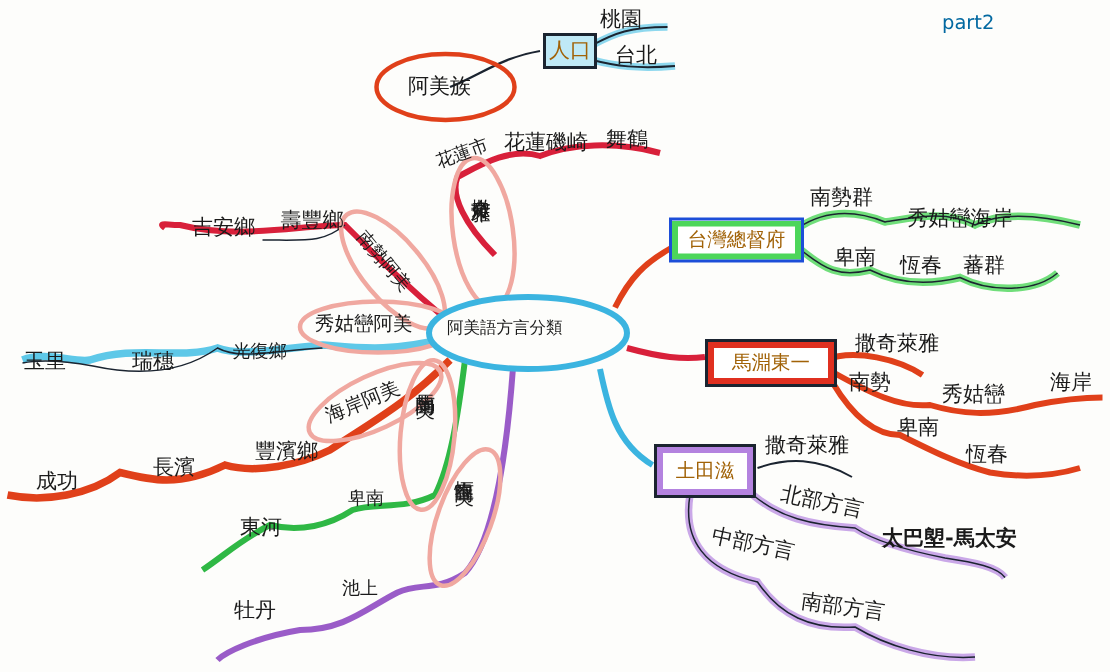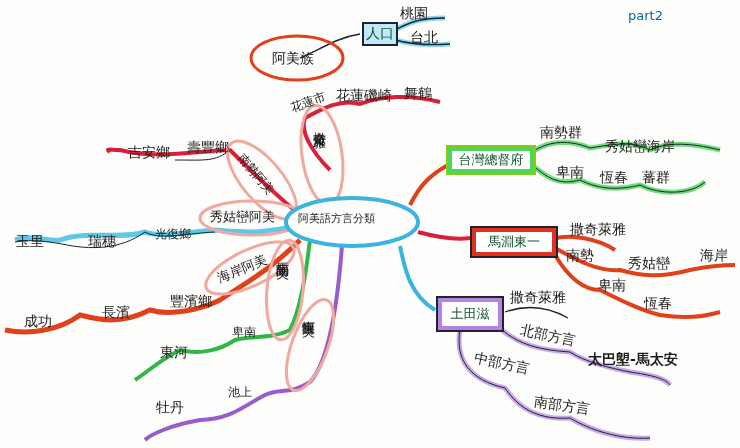--- a/index.html
+++ b/index.html
@@ -1,21 +1,21 @@
 <!DOCTYPE html>
 <html><head>
 <meta charset="utf-8">
 <style>
   html, body { margin:0; padding:0; }
   body { width:740px; height:448px; background:#fdfdfb; position:relative; overflow:hidden;
          font-family: "DejaVu Sans", sans-serif; }
   svg.lines { position:absolute; left:0; top:0; width:740px; height:448px; }
   .lbl { position:absolute; font-size:14px; color:#1a1a1a; white-space:nowrap; line-height:1; }
   .vlbl { position:absolute; font-size:14px; color:#1a1a1a; writing-mode:vertical-rl; line-height:1; letter-spacing:1px; }
-  .box { position:absolute; font-size:14px; color:#14532d; display:flex; align-items:center; justify-content:center; background:#fff; }
+  .box { position:absolute; font-size:14px; color:#a16207; display:flex; align-items:center; justify-content:center; background:#fff; }
   .corner { position:absolute; font-size:13px; color:#0369a1; font-family:"DejaVu Sans", sans-serif; }
 </style>
 </head>
 <body>
 
 <svg class="lines" viewBox="0 0 740 448">
 
   <path d="M300 58 C320 50 335 38 360 34" stroke="#1b2430" stroke-width="1.5" fill="none"></path>
   <path d="M395 30 C410 22 420 18 445 18" stroke="#5ec8e8" stroke-width="5" fill="none" opacity="0.7"></path>
   <path d="M395 30 C410 22 420 18 445 18" stroke="#1b2430" stroke-width="1.3" fill="none"></path>
@@ -98,21 +98,21 @@
 <div class="lbl" style="left:24px;top:314px;">成功</div>
 
 <div class="vlbl" style="left:276px;top:252px;font-size:13px;">馬蘭阿美</div>
 <div class="lbl" style="left:232px;top:326px;font-size:12px;">卑南</div>
 <div class="lbl" style="left:160px;top:345px;">東河</div>
 
 <div class="vlbl" style="left:302px;top:310px;font-size:13px;">恆春阿美</div>
 <div class="lbl" style="left:228px;top:386px;font-size:12px;">池上</div>
 <div class="lbl" style="left:156px;top:400px;">牡丹</div>
 
-<div class="box" style="left:446px;top:145px;width:86px;height:26px;border:2px solid #84cc16;box-shadow:inset 0 0 0 4px #4cd65a;font-size:13px;text-align:right;">台灣總督府</div>
+<div class="box" style="left:446px;top:145px;width:86px;height:26px;border:2px solid #1d4ed8;box-shadow:inset 0 0 0 4px #4cd65a;font-size:13px;text-align:right;">台灣總督府</div>
 <div class="lbl" style="left:540px;top:125px;">南勢群</div>
 <div class="lbl" style="left:605px;top:125px;margin-top:14px;">秀姑巒海岸</div>
 <div class="lbl" style="left:556px;top:165px;">卑南</div>
 <div class="lbl" style="left:600px;top:170px;">恆春</div>
 <div class="lbl" style="left:642px;top:170px;">蕃群</div>
 
 <div class="box" style="left:470px;top:226px;width:84px;height:28px;border:2px solid #1b2430;box-shadow:inset 0 0 0 4px #e03020;font-size:13px;">馬淵東一</div>
 <div class="lbl" style="left:570px;top:222px;">撒奇萊雅</div>
 <div class="lbl" style="left:566px;top:248px;">南勢</div>
 <div class="lbl" style="left:628px;top:256px;">秀姑巒</div>

